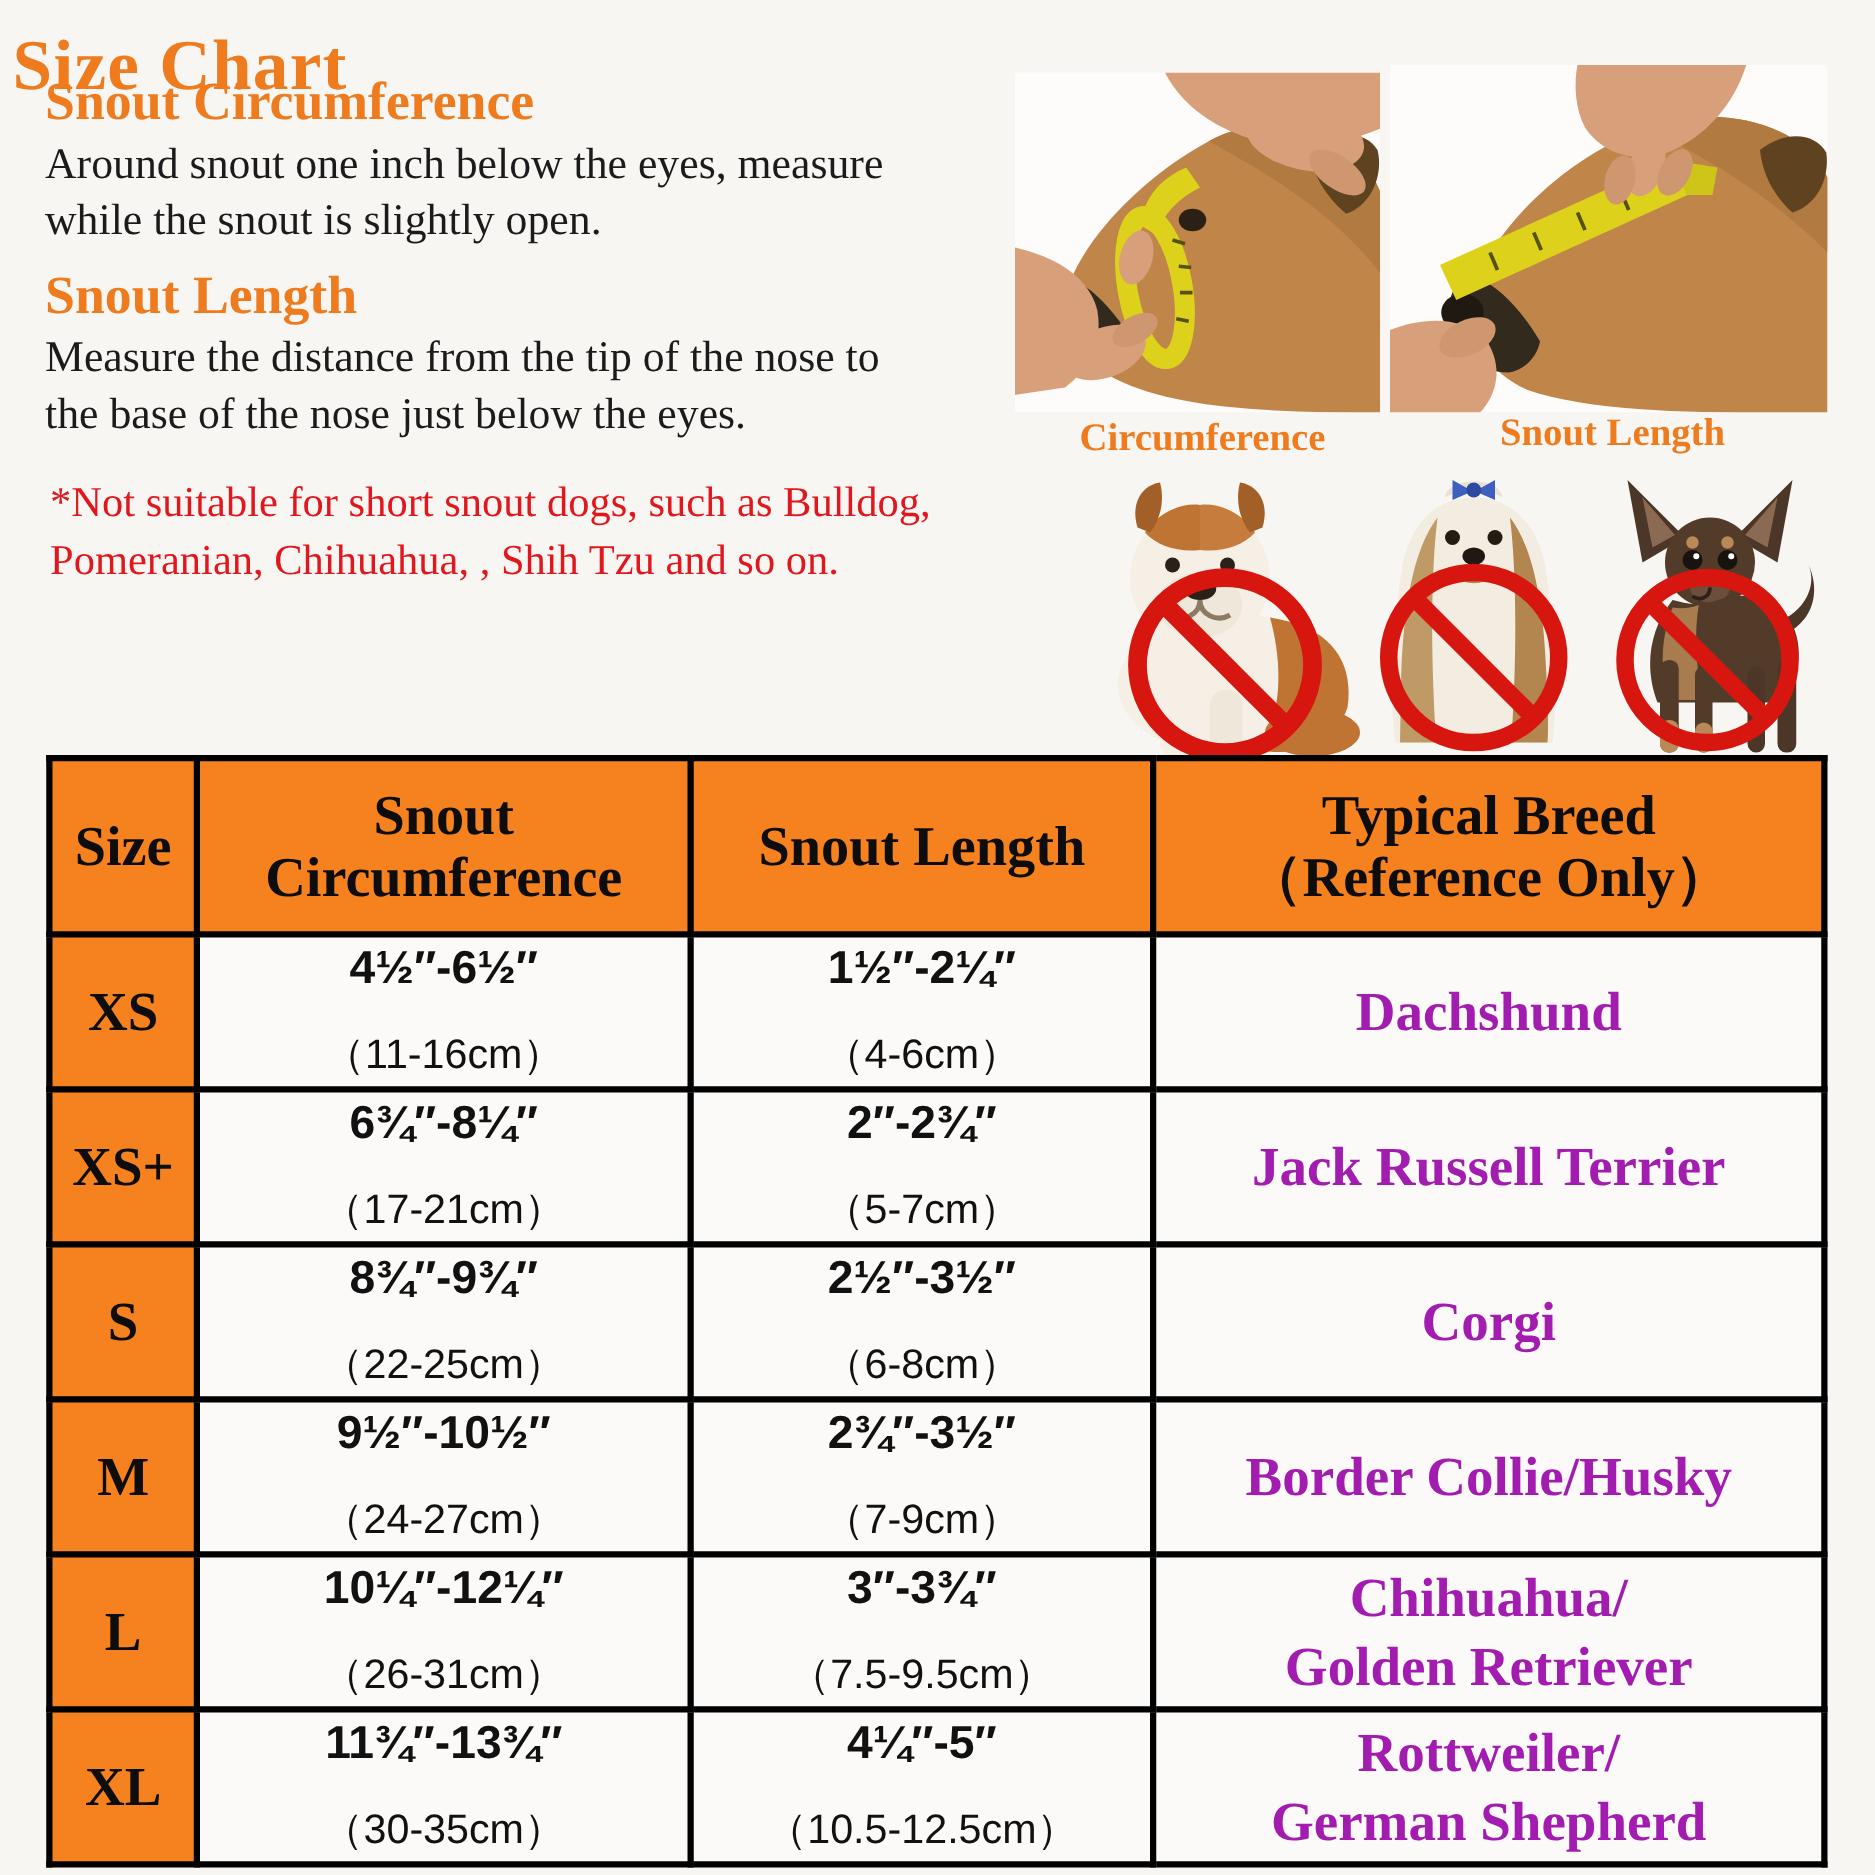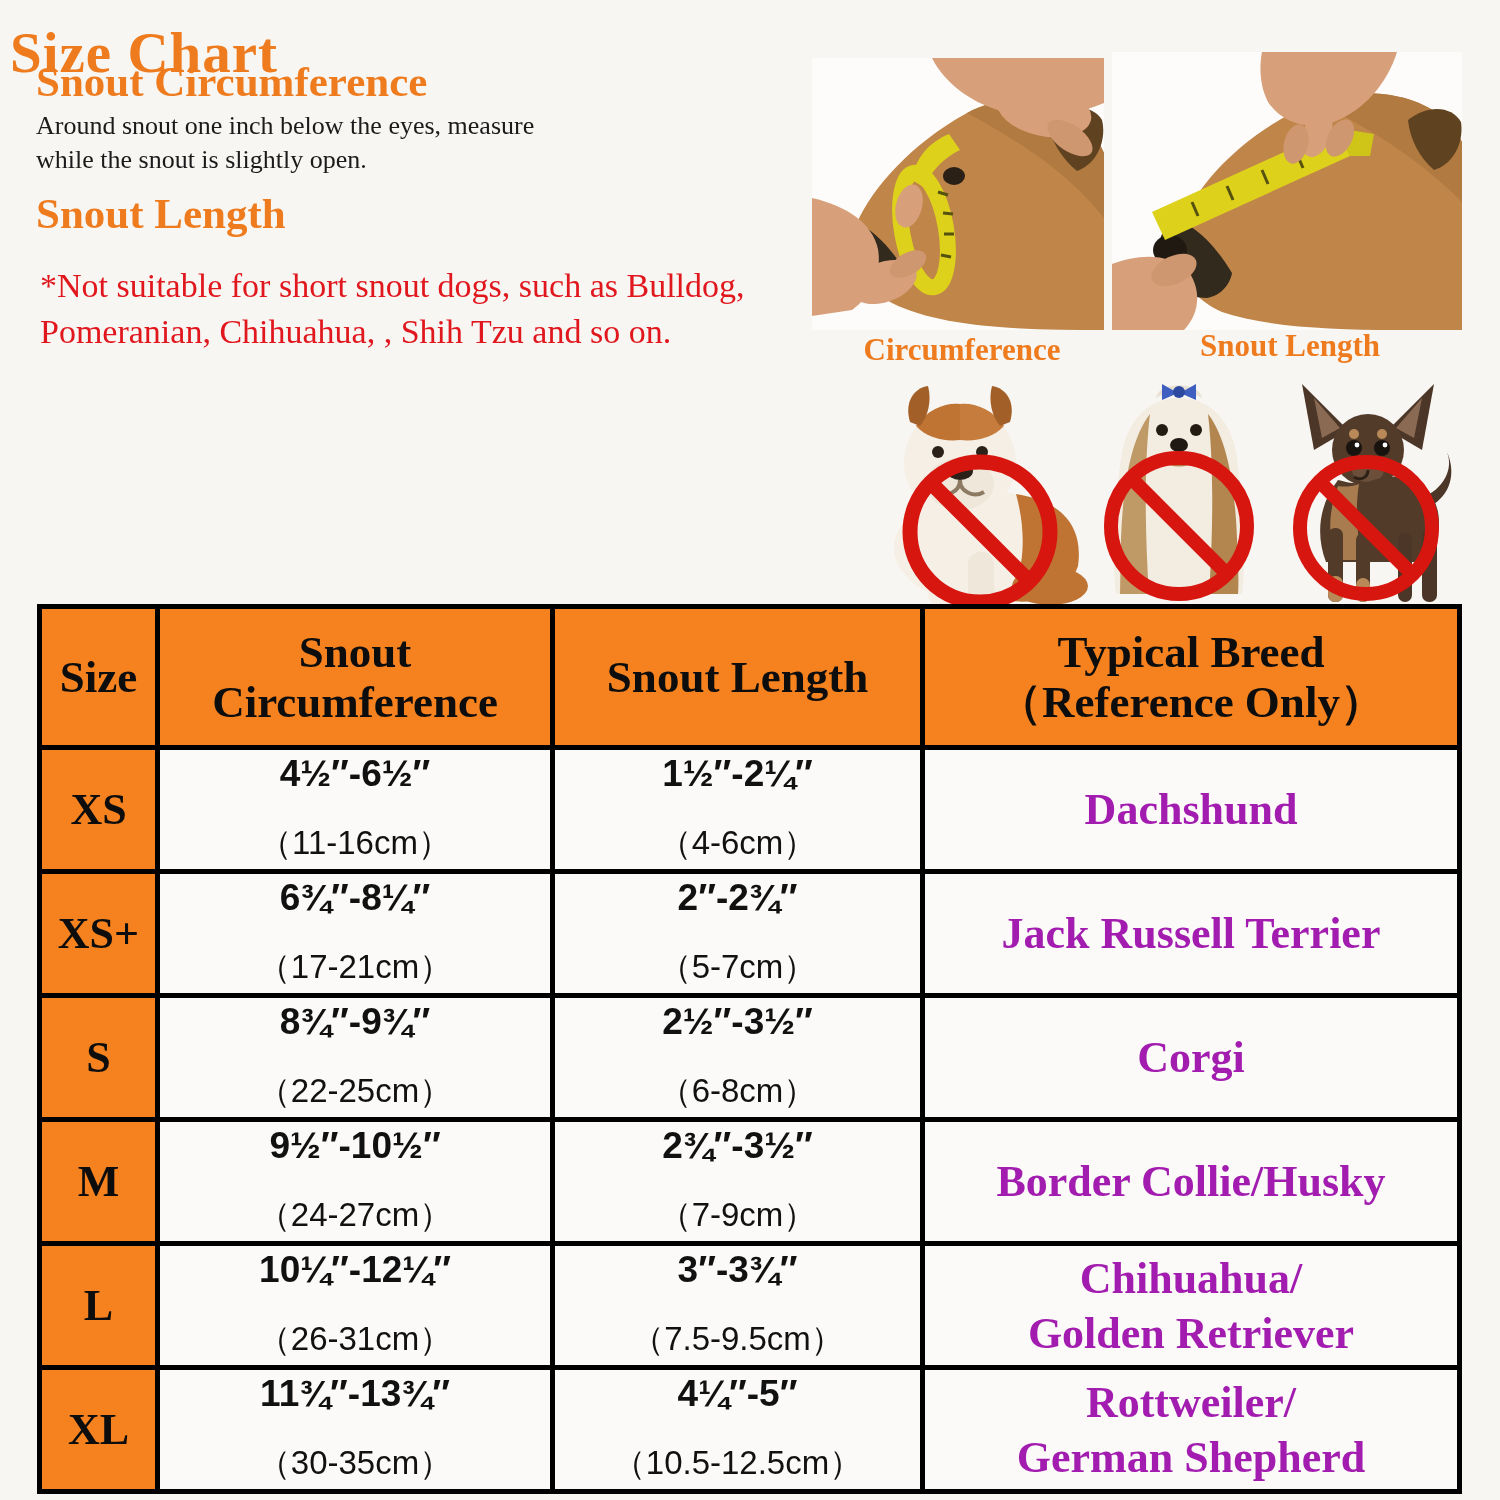--- a/index.html
+++ b/index.html
@@ -4,21 +4,21 @@
 <style>
   html,body{margin:0;padding:0;}
   .canvas{position:relative;width:1500px;height:1500px;background:#f8f6f3;
     font-family:"Liberation Serif",serif;overflow:hidden;color:#1b1b1b;}
 
   .title{position:absolute;left:10px;top:4px;width:1480px;text-align:left;
     font-size:57px;font-weight:bold;color:#ee7b1e;letter-spacing:1px;margin-top:16px;}
 
   .left-col{position:absolute;left:36px;top:58px;width:780px;}
   .section-heading{font-size:43px;font-weight:bold;color:#ee7b1e;margin:0 0 4px 0;line-height:1.1;}
-  .para{font-size:26px;margin:0 0 14px 0;line-height:1.28;white-space:pre-line;}
+  .para{font-size:35px;margin:0 0 14px 0;line-height:1.28;white-space:pre-line;}
   .warning{font-size:34px;color:#e1171e;margin:26px 0 0 4px;line-height:1.35;white-space:pre-line;}
 
   .photo{position:absolute;}
   .photo svg{display:block;}
   .photo-label{position:absolute;font-size:31px;font-weight:bold;color:#ee7b1e;text-align:center;}
   #label-circ{left:822px;top:332px;width:280px;}
   #label-len{left:1130px;top:328px;width:320px;}
 
   .dogfig{position:absolute;}
 
@@ -39,20 +39,22 @@
 
 <div class="canvas">
 
   <div class="title">Size Chart</div>
 
   <div class="left-col">
     <h2 class="section-heading">Snout Circumference</h2>
     <p class="para">Around snout one inch below the eyes, measure
 while the snout is slightly open.</p>
     <h2 class="section-heading">Snout Length</h2>
+    <p class="para">Measure the distance from the tip of the nose to
+the base of the nose just below the eyes.</p>
     <p class="warning">*Not suitable for short snout dogs, such as Bulldog,
 Pomeranian, Chihuahua, , Shih Tzu and so on.</p>
   </div>
 
   <div class="photo" style="left:812px;top:58px;">
     <svg width="292" height="272" viewBox="0 0 292 272">
       <rect width="292" height="272" fill="#fdfcfa"></rect>
       <path d="M292 272 L292 95 C270 40 200 30 155 55 C100 85 60 130 45 165 C32 195 45 225 80 245 C130 270 210 272 292 272 Z" fill="#c08549"></path>
       <path d="M155 55 C200 30 270 40 292 95 L292 160 C260 120 220 90 155 55 Z" fill="#b07a40"></path>
       <path d="M235 62 C255 45 280 46 290 62 C295 82 285 106 265 113 C250 101 238 82 235 62 Z" fill="#5f421f"></path>

